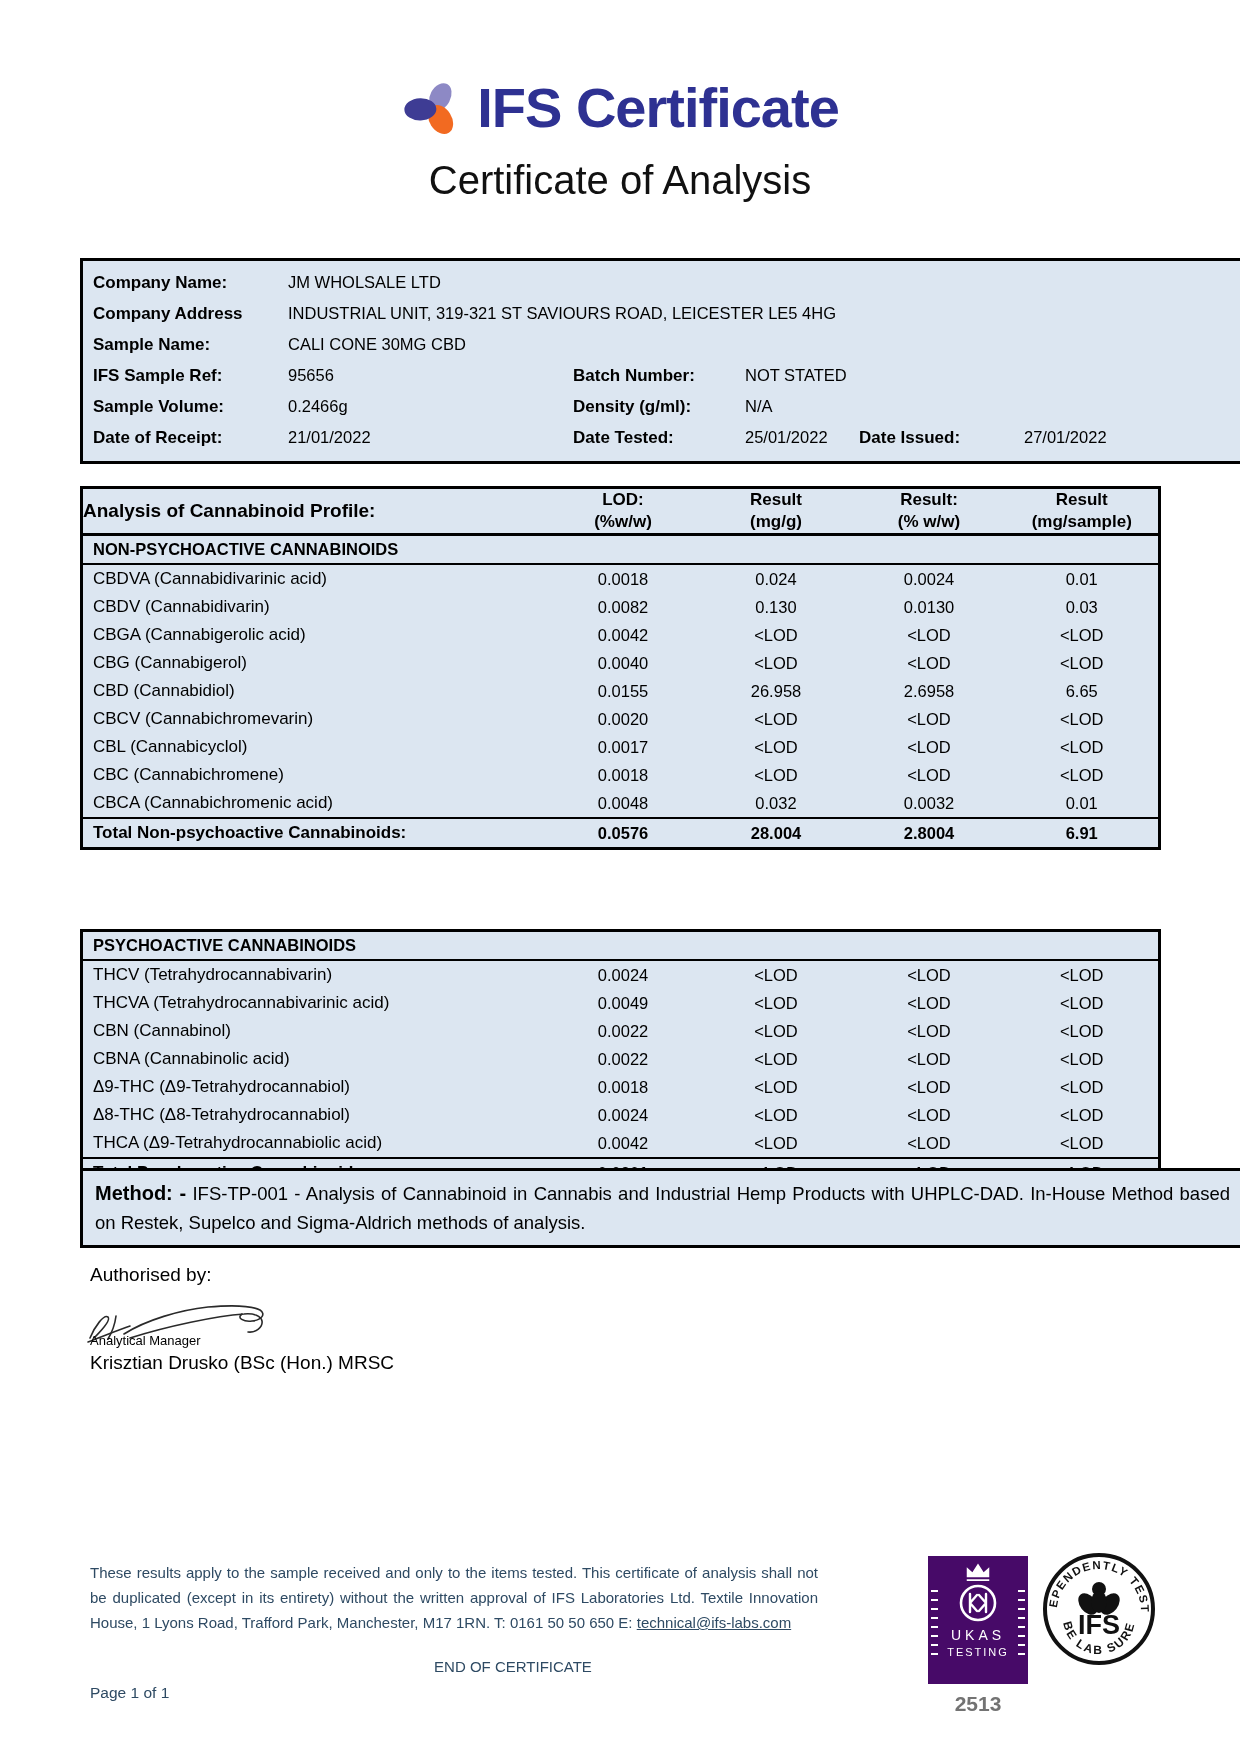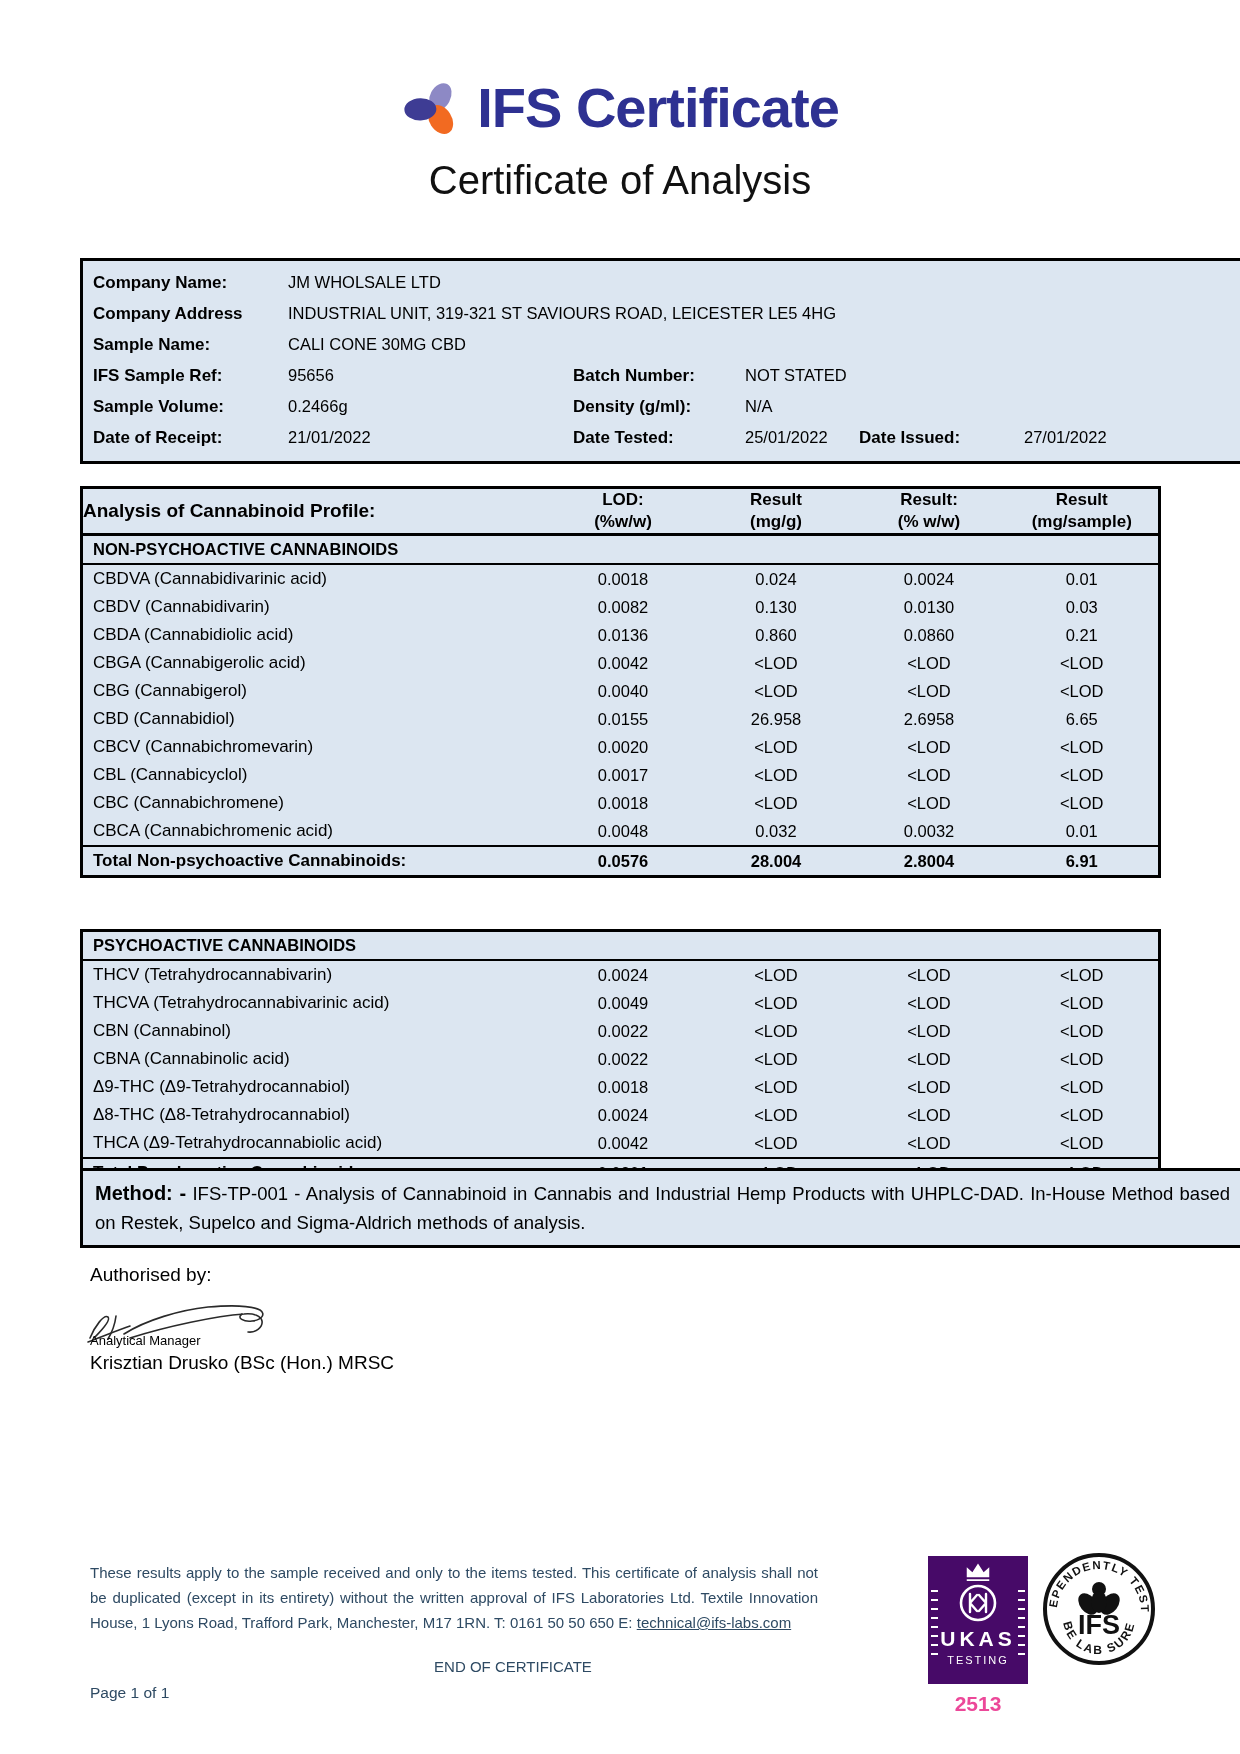--- a/index.html
+++ b/index.html
@@ -51,23 +51,23 @@
   .end-line{position:absolute;left:150px;top:1658px;width:726px;text-align:center;font-size:15px;color:#2e4a63;}
   .page-num{position:absolute;left:90px;top:1684px;font-size:15.5px;color:#2e4a63;}
 
   
   .ukas{position:absolute;left:928px;top:1556px;width:100px;text-align:center;}
   .ukas-rect{position:relative;width:100px;height:128px;background:#470a68;box-sizing:border-box;
     display:flex;flex-direction:column;align-items:center;padding-top:5px;}
   .ticks{position:absolute;top:34px;width:7px;height:66px;
     background:repeating-linear-gradient(to bottom,#fff 0 2px,rgba(255,255,255,0) 2px 9px);}
   .ticks.left{left:3px;} .ticks.right{right:3px;}
-  .ukas-word{color:#fff;font-weight:bold;font-size:21px;letter-spacing:4px;margin-top:2px;}
+  .ukas-word{color:#fff;font-weight:normal;font-size:14px;letter-spacing:4px;margin-top:2px;}
   .ukas-sub{color:#fff;font-size:11px;letter-spacing:2px;margin-top:3px;}
-  .ukas-num{font-size:21px;font-weight:bold;color:#ec4899;margin-top:8px;}
+  .ukas-num{font-size:21px;font-weight:bold;color:#737373;margin-top:8px;}
 
   
   .stamp{position:absolute;left:1042px;top:1552px;}
 </style>
 </head>
 <body>
 
 <div class="page">
 
   <header class="brand">
@@ -159,27 +159,20 @@
           <td class="c-num">0.024</td>
           <td class="c-num">0.0024</td>
           <td class="c-num">0.01</td>
         </tr>
         <tr>
           <td class="c-name">CBDV (Cannabidivarin)</td>
           <td class="c-num">0.0082</td>
           <td class="c-num">0.130</td>
           <td class="c-num">0.0130</td>
           <td class="c-num">0.03</td>
-        </tr>
-        <tr>
-          <td class="c-name">CBDA (Cannabidiolic acid)</td>
-          <td class="c-num">0.0136</td>
-          <td class="c-num">0.860</td>
-          <td class="c-num">0.0860</td>
-          <td class="c-num">0.21</td>
         </tr>
         <tr>
           <td class="c-name">CBGA (Cannabigerolic acid)</td>
           <td class="c-num">0.0042</td>
           <td class="c-num">&lt;LOD</td>
           <td class="c-num">&lt;LOD</td>
           <td class="c-num">&lt;LOD</td>
         </tr>
         <tr>
           <td class="c-name">CBG (Cannabigerol)</td>

